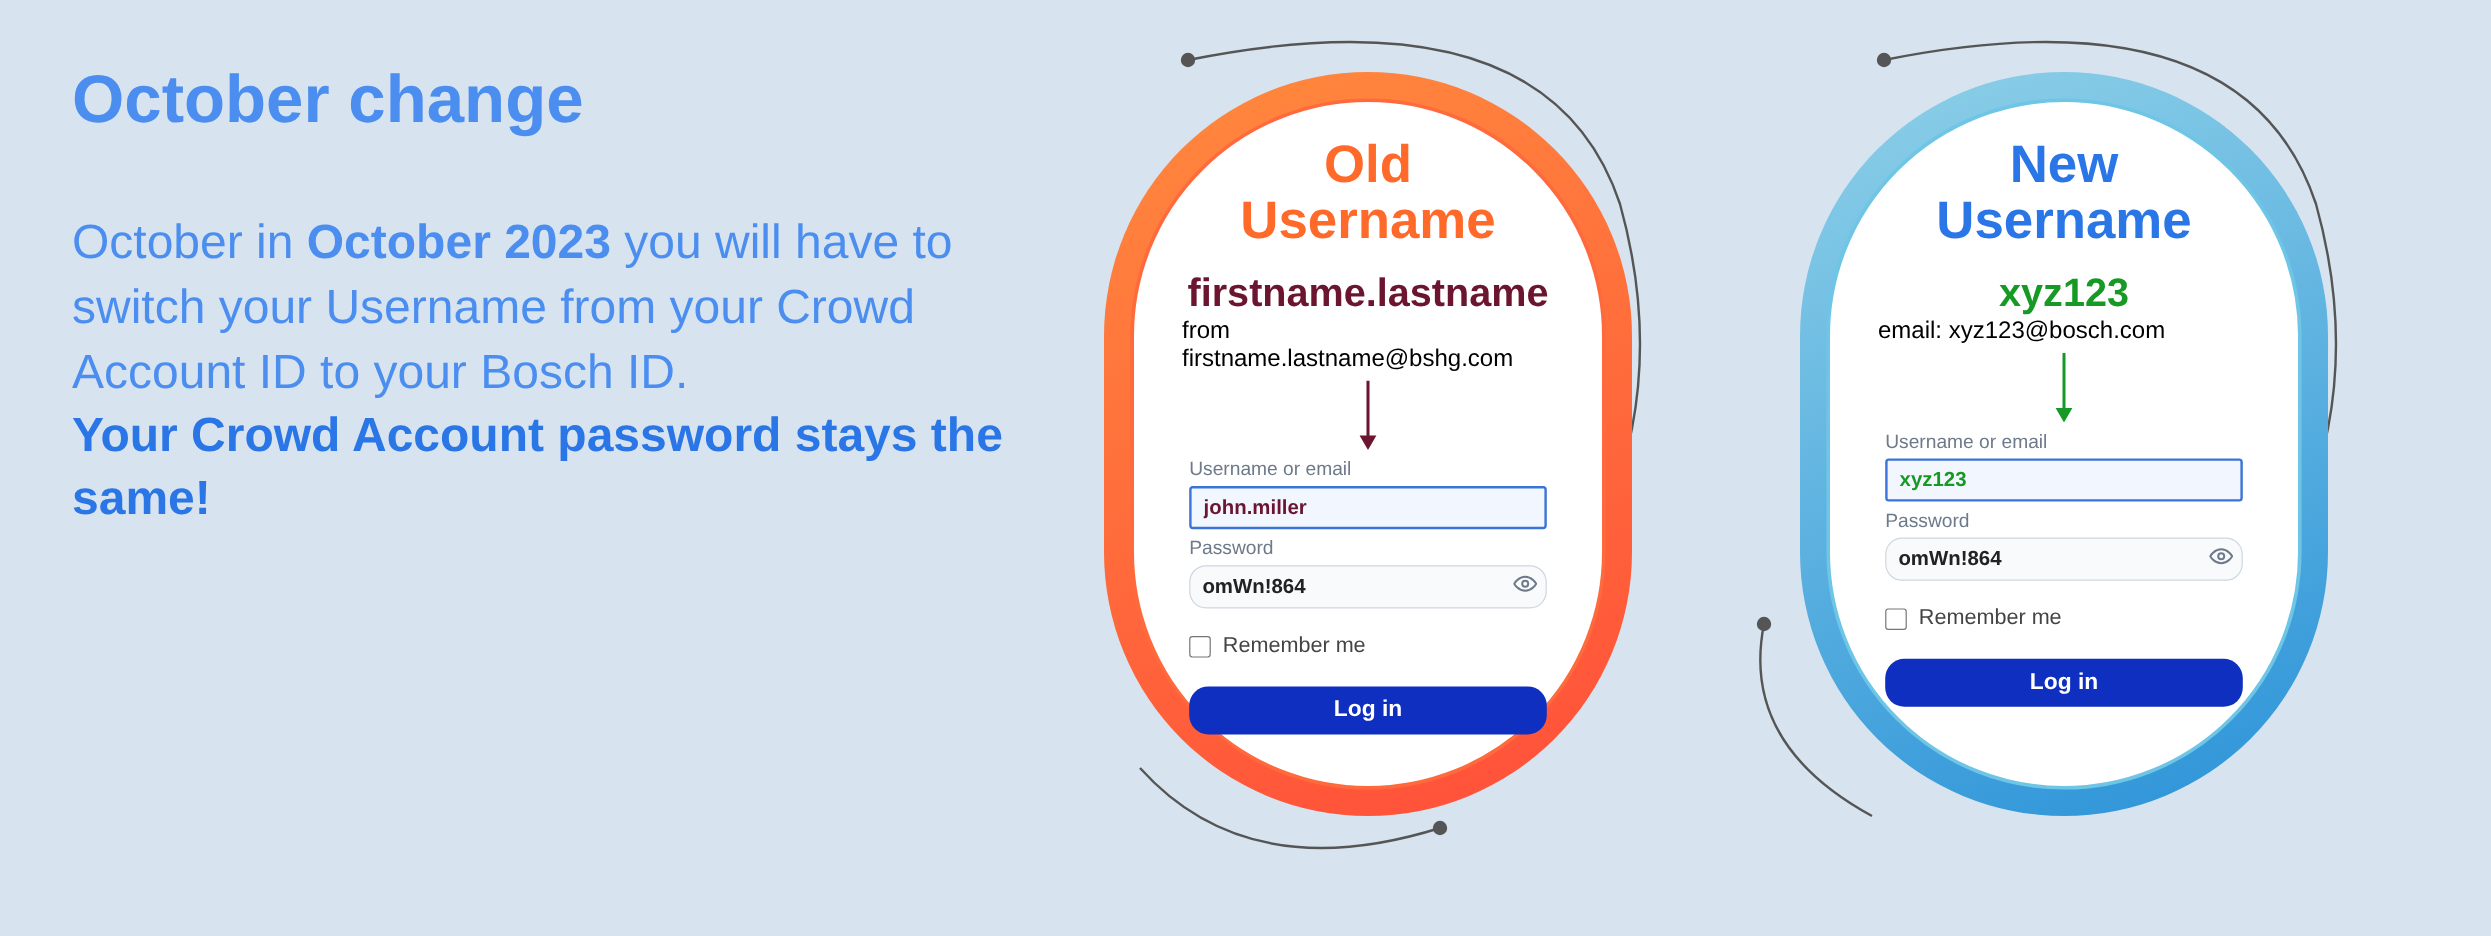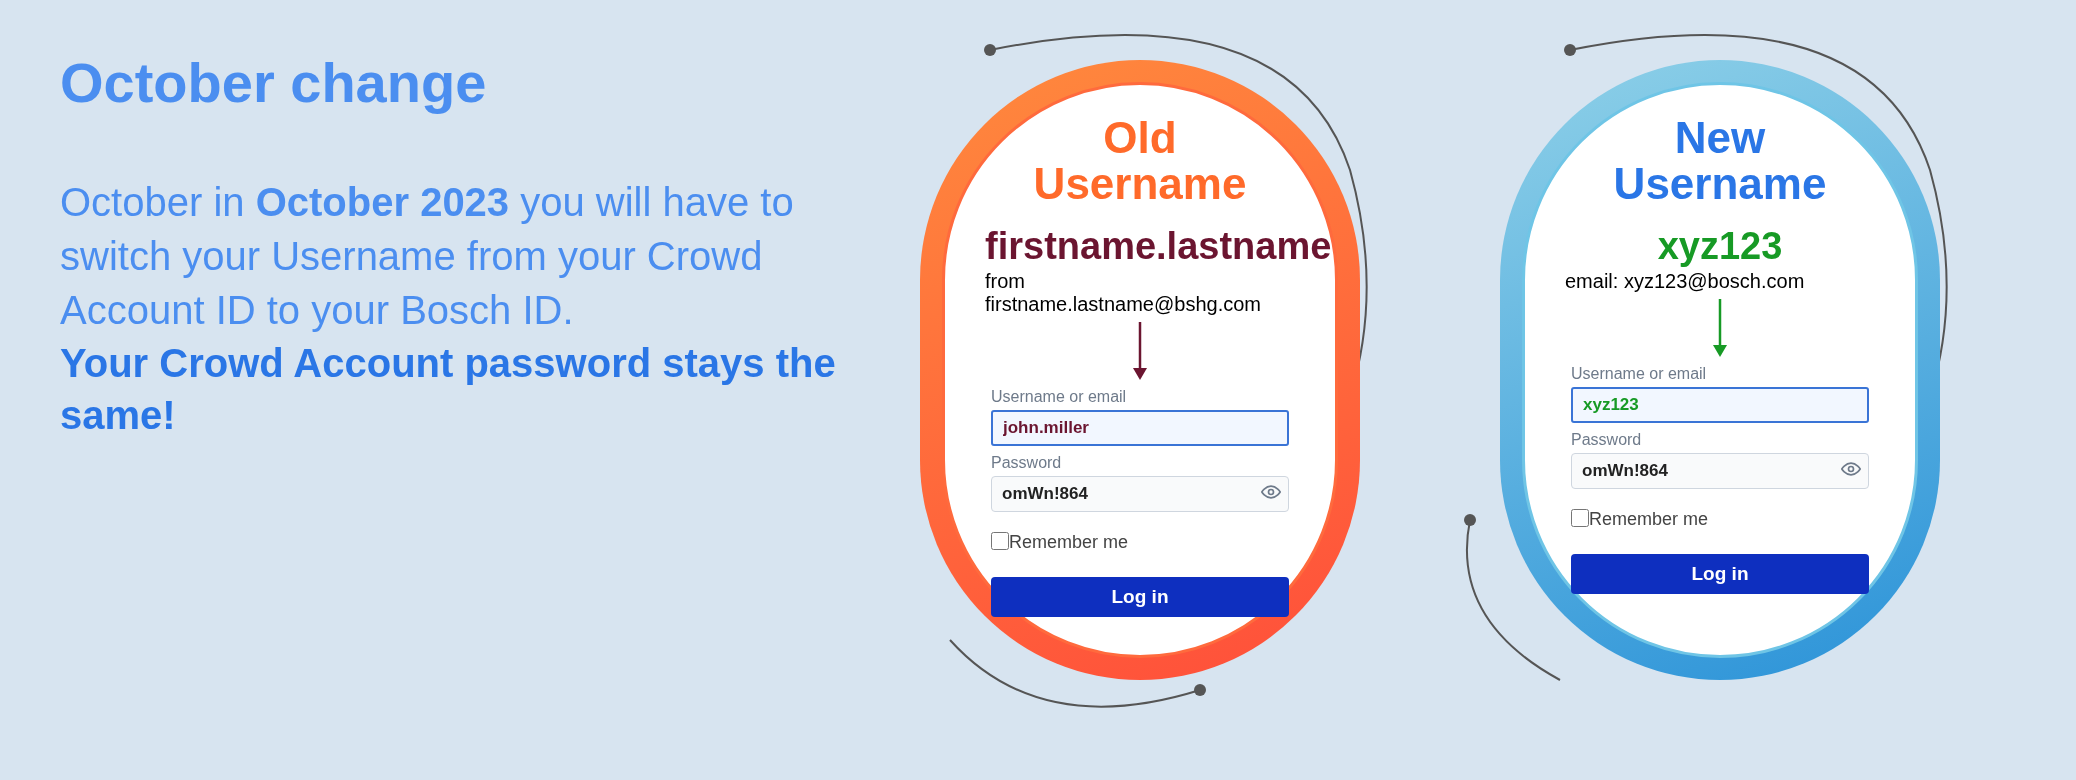--- a/index.html
+++ b/index.html
@@ -78,21 +78,21 @@
     font-size: 44px;
     font-weight: 700;
     line-height: 1.05;
     margin-top: 10px;
   }
   .card-title.old { color: #ff6a2a; }
   .card-title.new { color: #2a76e6; }
 
   .fmt-line {
     text-align: center;
-    font-size: 38px;
+    font-size: 33px;
     font-weight: 700;
     margin-top: 18px;
   }
   .fmt-line.old { color: #6b1530; }
   .fmt-line.new { color: #179a25; }
   .from-line {
     text-align: left;
     font-size: 20px;
     color: #000;
     margin-top: 2px;
@@ -129,53 +129,54 @@
   .pwwrap { position: relative; }
   .pinput {
     width: 100%;
     height: 36px;
     border: 1px solid #cfd6df;
     background: #f9fafb;
     font-size: 17px;
     font-weight: 600;
     color: #222;
     padding: 0 38px 0 10px;
-    border-radius: 4px;
+    border-radius: 14px;
     outline: none;
   }
   .eye {
     position: absolute;
     right: 8px;
     top: 50%;
     transform: translateY(-50%);
     color: #6e7a8a;
     cursor: pointer;
   }
   .remember {
     display: flex;
-    align-items: flex-start;
+    align-items: flex-end;
+    gap: 10px;
     margin-top: 20px;
     font-size: 18px;
     color: #444;
   }
   .remember input {
     width: 18px; height: 18px;
     border: 1px solid #bfc8d4;
     border-radius: 3px;
   }
   .login-btn {
     width: 100%;
     height: 40px;
     margin-top: 24px;
     background: #0e2fbf;
     color: #fff;
     font-size: 19px;
     font-weight: 700;
     border: none;
-    border-radius: 4px;
+    border-radius: 16px;
     cursor: pointer;
   }
 
   .swirl {
     position: absolute;
     pointer-events: none;
   }
 </style>
 </head>
 <body>

